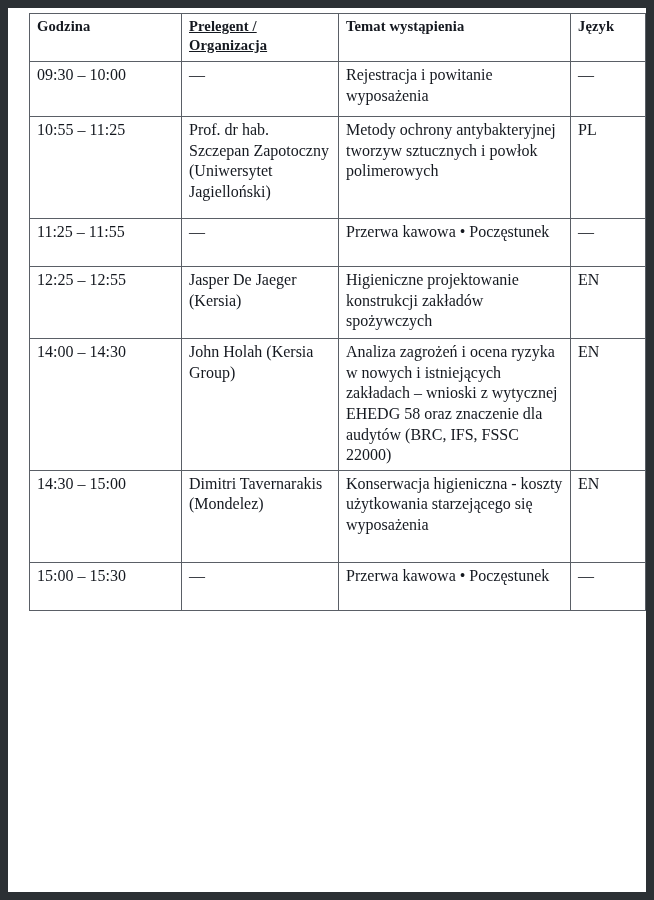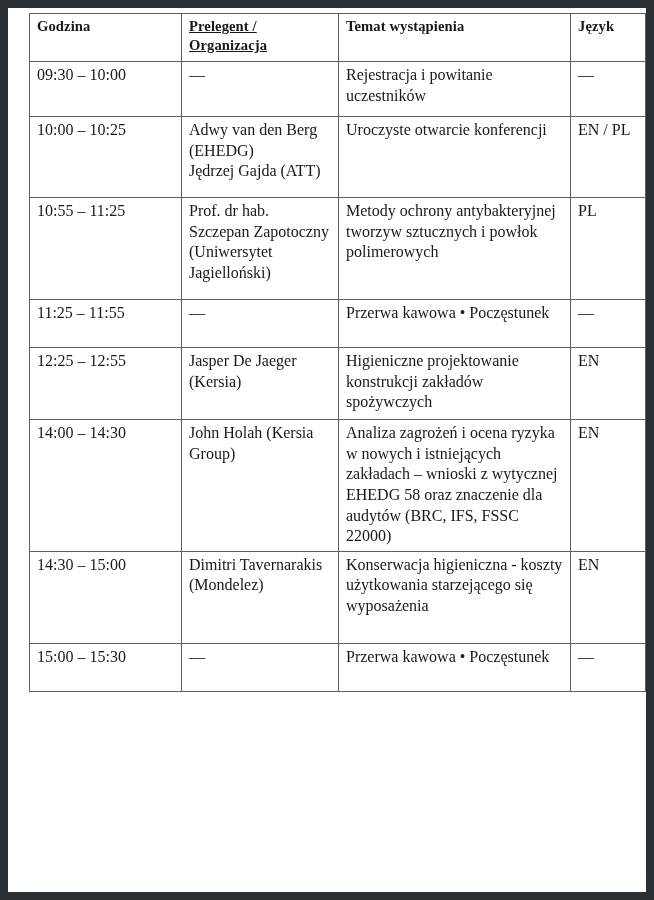--- a/index.html
+++ b/index.html
@@ -80,29 +80,22 @@
         <th style="white-space: pre-line; text-decoration: underline;">Prelegent /
 Organizacja</th>
         <th>Temat wystąpienia</th>
         <th>Język</th>
       </tr>
     </thead>
     <tbody id="tbody">
         <tr class="h-47">
           <td>09:30 – 10:00</td>
           <td>—</td>
-          <td>Rejestracja i powitanie uczestników</td>
+          <td>Rejestracja i powitanie wyposażenia</td>
           <td>—</td>
-        </tr>
-        <tr class="h-73">
-          <td>10:00 – 10:25</td>
-          <td style="white-space: pre-line;">Adwy van den Berg (EHEDG)
-Jędrzej Gajda (ATT)</td>
-          <td>Uroczyste otwarcie konferencji</td>
-          <td>EN / PL</td>
         </tr>
         <tr class="h-94">
           <td>10:55 – 11:25</td>
           <td>Prof. dr hab. Szczepan Zapotoczny (Uniwersytet Jagielloński)</td>
           <td>Metody ochrony antybakteryjnej tworzyw sztucznych i powłok polimerowych</td>
           <td>PL</td>
         </tr>
         <tr class="h-40">
           <td>11:25 – 11:55</td>
           <td>—</td>

